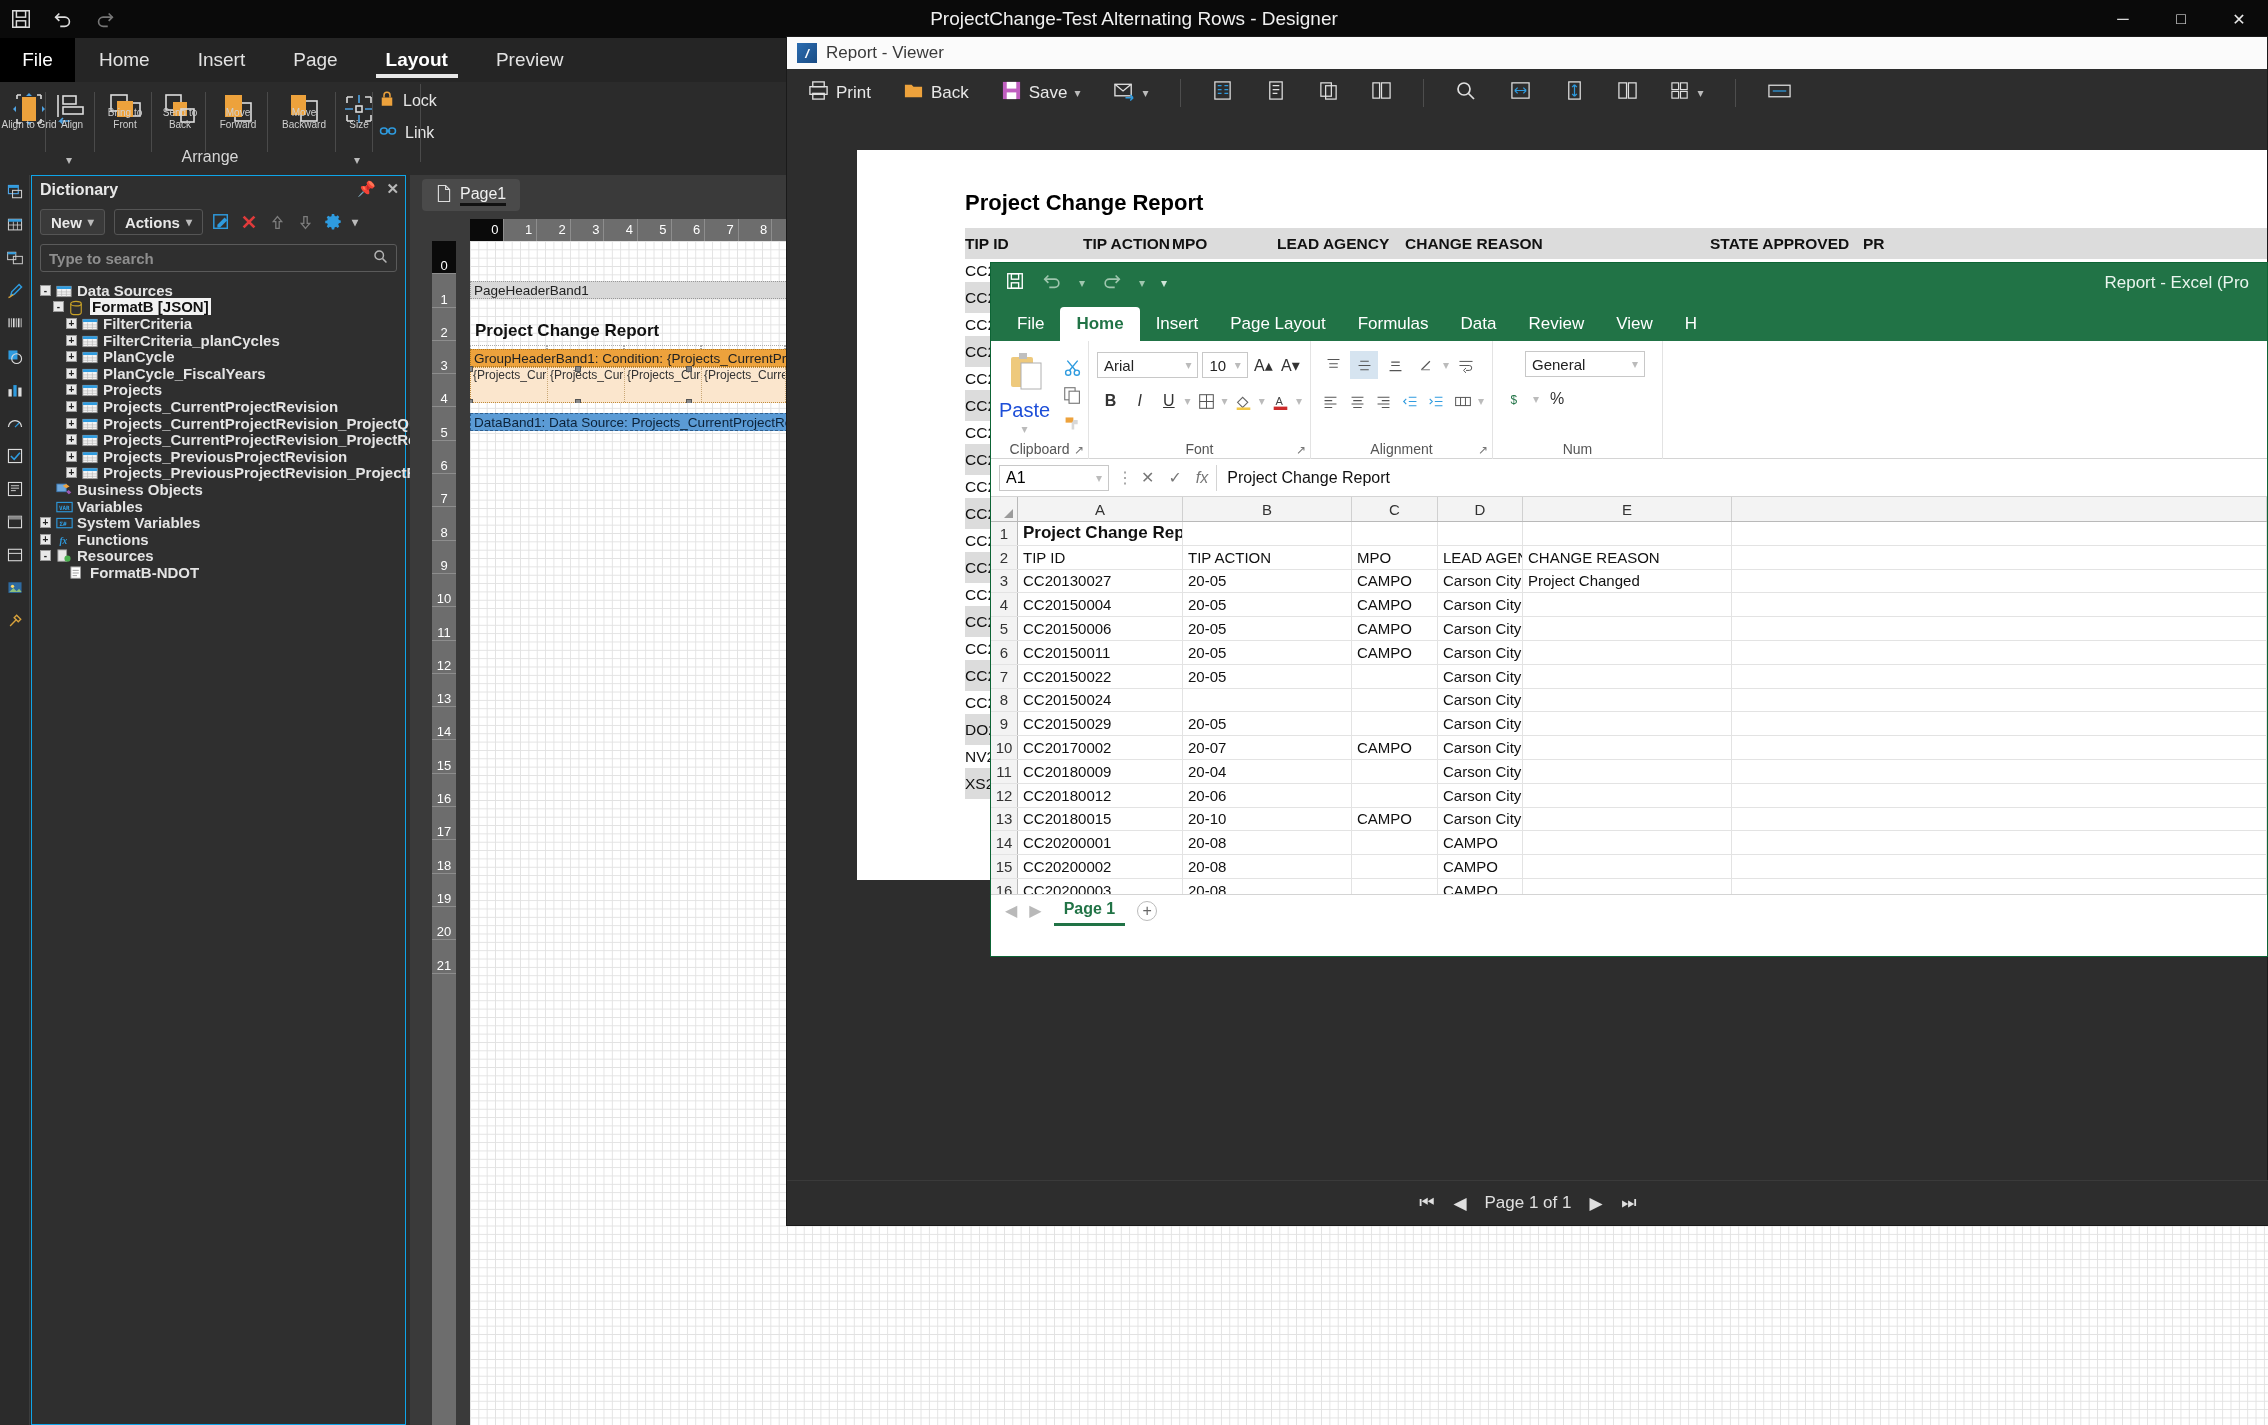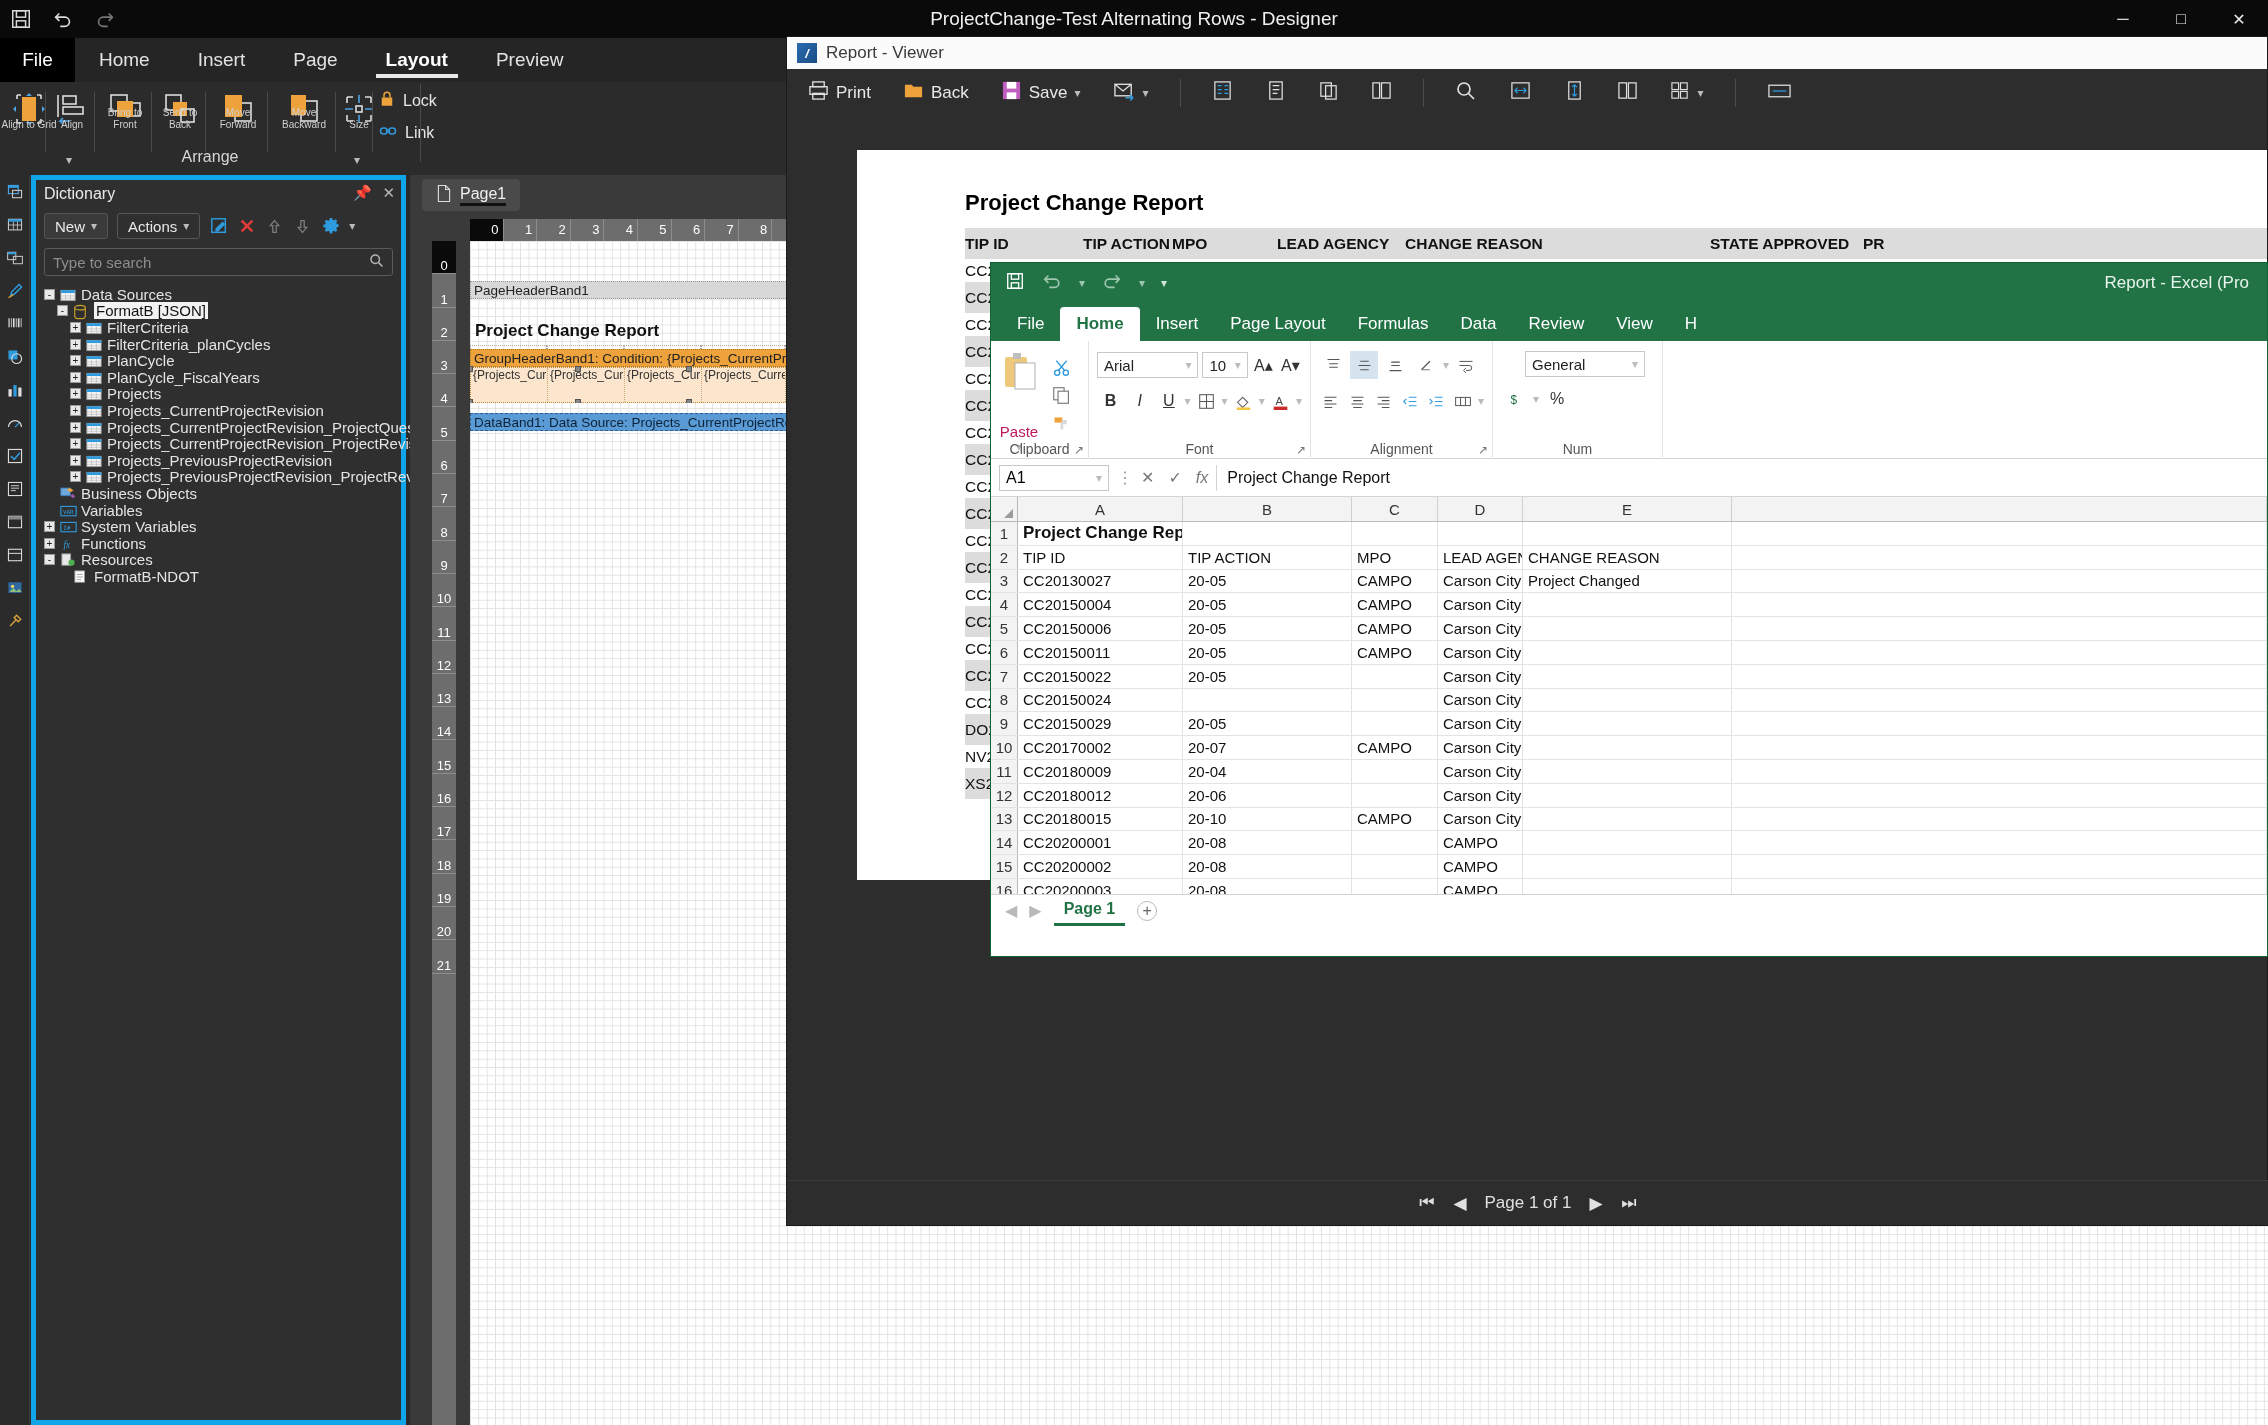--- a/index.html
+++ b/index.html
@@ -42,21 +42,21 @@
   .chev { font-size:12px; color:#bbb; }
 
   
   .rail { position:absolute; left:0; top:175px; width:30px; bottom:0;
     background:#2b2b2b; border-right:1px solid #3c3c3c; }
   .rail-item { width:30px; height:33px; display:flex; align-items:center;
     justify-content:center; }
 
   
   .dict { position:absolute; left:31px; top:175px; width:375px; bottom:0;
-    background:#2f2f2f; border:5px solid #0ea5e9; }
+    background:#2f2f2f; border:1px solid #0ea5e9;font-weight:bold; }
   .dict-hd { height:28px; display:flex; align-items:center; padding:0 8px;
     font-size:16px; color:#e9e9e9; position:relative; }
   .dict-hd-btns { position:absolute; right:6px; top:4px; display:flex; gap:10px;
     color:#b9b9b9; font-size:15px; }
   .dict-tools { height:36px; display:flex; align-items:center; gap:9px; padding:0 8px; }
   .btn-box { border:1px solid #555; border-radius:3px; height:26px; display:flex;
     align-items:center; gap:6px; padding:0 10px; font-size:15px; color:#e8e8e8;
     background:#3a3a3a; }
   .btn-box.plain { background:transparent; }
   .ic-sm { width:19px; height:19px; display:flex; align-items:center; justify-content:center; }
@@ -1133,21 +1133,21 @@
 
   <div class="x-ribbon">
     <div class="x-grp" style="width:98px;">
       <div style="display:flex;gap:8px;padding-top:6px;">
         <div style="text-align:center;width:52px;">
           <svg viewBox="0 0 40 44" width="40" height="44">
               <rect x="6" y="6" width="22" height="30" rx="2" fill="#eec97c"></rect>
               <rect x="14" y="2" width="8" height="6" fill="#bfbfbf"></rect>
               <rect x="16" y="12" width="20" height="26" fill="#fff" stroke="#b0b0b0"></rect>
             </svg>
-          <div style="font-size:15px;color:#be185d;margin-top:24px;">Paste</div>
+          <div style="font-size:20px;color:#1d4ed8;">Paste</div>
           <div class="chev">▾</div>
         </div>
         <div style="padding-top:2px;">
           <div class="x-btn">
             <svg viewBox="0 0 22 22" width="19" height="19" fill="none" stroke="#2e9bdf" stroke-width="1.6">
                 <circle cx="6" cy="17" r="3"></circle>
                 <circle cx="16" cy="17" r="3"></circle>
                 <path d="M7 15L17 3M15 15L5 3"></path>
               </svg>
           </div>

